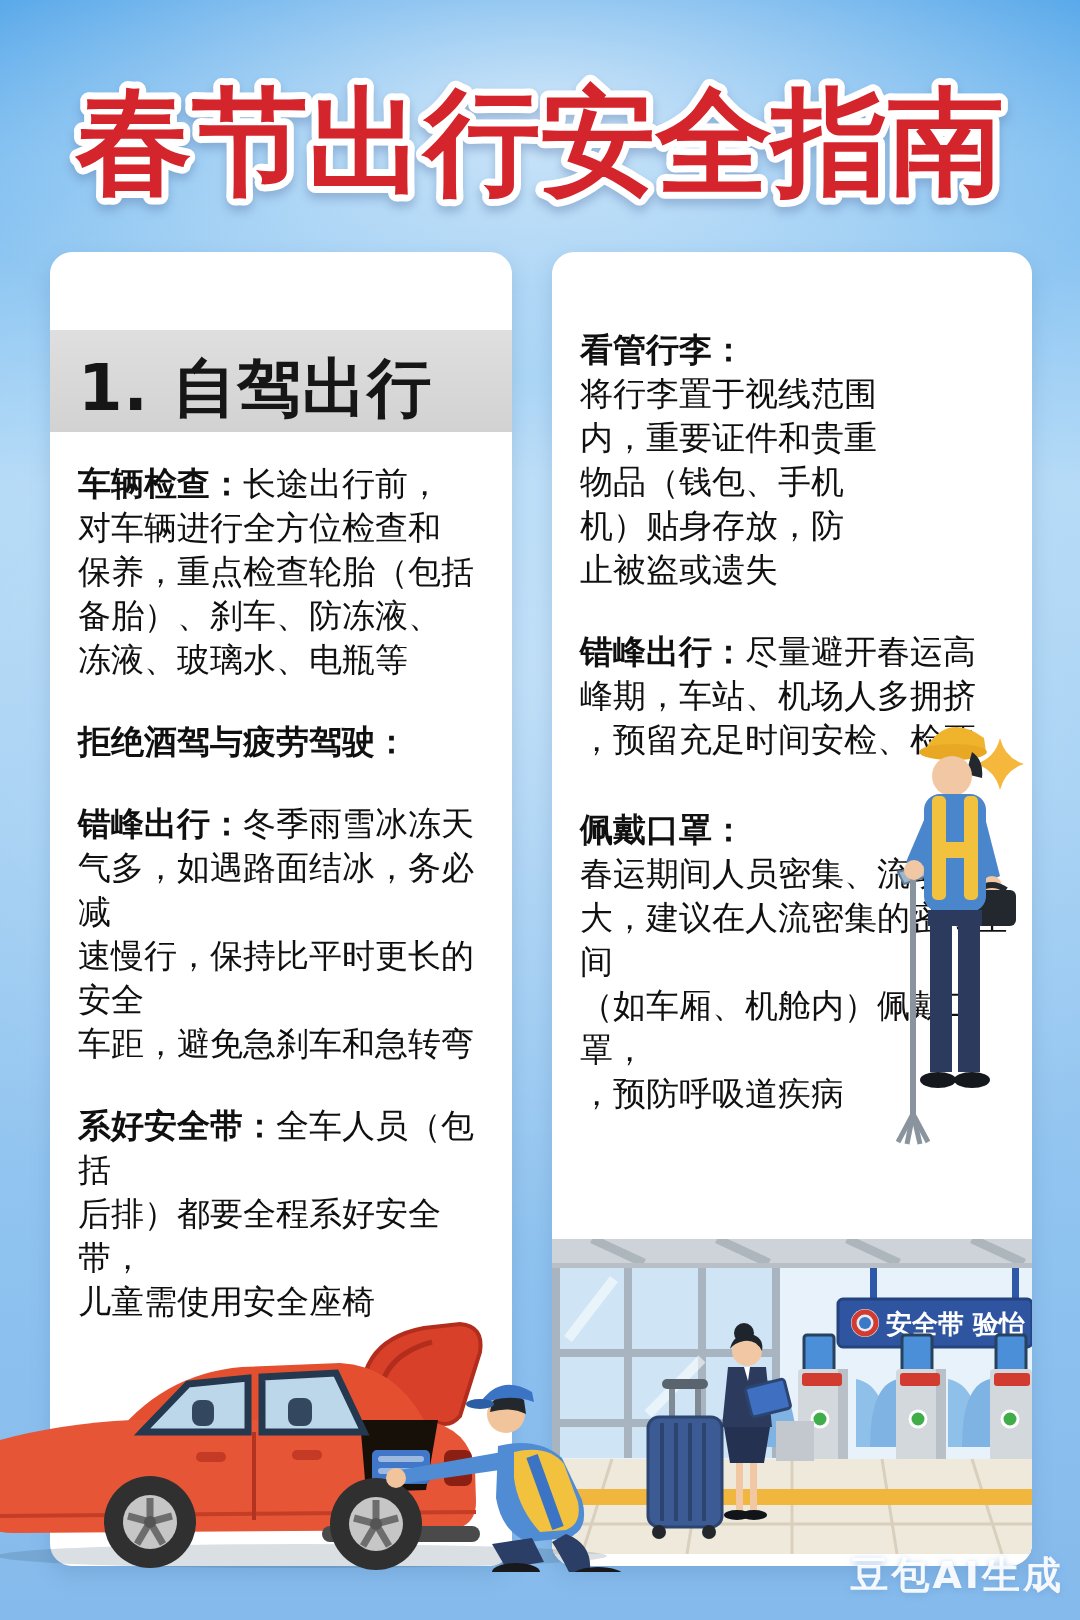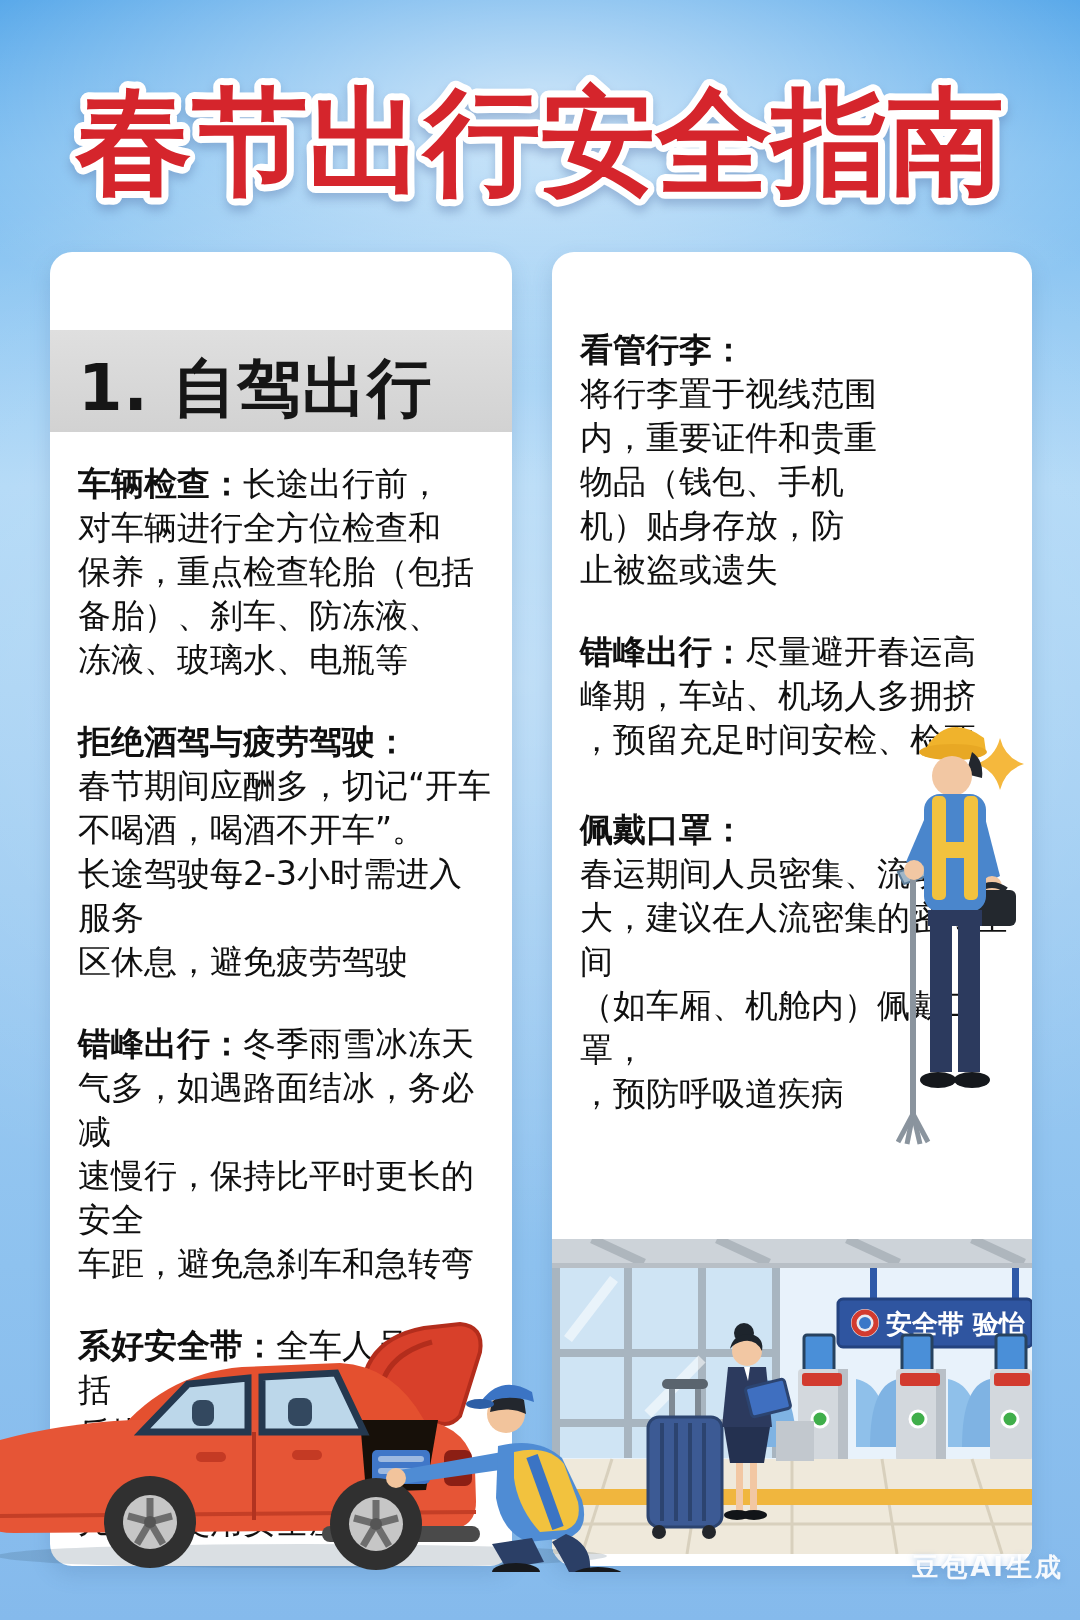--- a/index.html
+++ b/index.html
@@ -32,21 +32,21 @@
   .sec{ font-size:33px; line-height:44px; margin-bottom:38px; white-space:pre-line; }
   .sec b{ font-weight:bold; }
   .sec .blead{ display:block; }
   .narrow{ max-width:345px; }
   .mt-extra{ margin-top:46px; }
   .worker-wrap{ position:absolute; right:4px; top:442px; width:132px; height:462px; }
   .station-wrap{ position:absolute; left:0; bottom:12px; width:480px; height:315px; }
   .car-wrap{ position:absolute; left:-8px; top:1320px; width:656px; height:252px; z-index:5; }
   .watermark{
     position:absolute; right:16px; top:1550px; z-index:9;
-    font-size:26px; font-weight:bold; letter-spacing:3px;
+    font-size:38px; font-weight:bold; letter-spacing:3px;
     color:rgba(255,255,255,0.92);
     text-shadow:0 2px 6px rgba(110,160,215,0.65);
   }
 </style>
 </head>
 <body>
 
 <div class="title-wrap">
   <svg width="1080" height="180" viewBox="0 0 1080 180">
     <text x="540" y="132" text-anchor="middle" font-size="116" font-weight="bold" fill="#d5252c" stroke="#ffffff" stroke-width="14" stroke-linejoin="round" paint-order="stroke">春节出行安全指南</text>
@@ -56,24 +56,21 @@
 <div class="card card-left">
   <div class="band">
     <span>1. 自驾出行</span>
   </div>
   <div class="card-body">
     <p class="sec"><b>车辆检查：</b><span>长途出行前，
 对车辆进行全方位检查和
 保养，重点检查轮胎（包括
 备胎）、刹车、防冻液、
 冻液、玻璃水、电瓶等</span></p>
-    <p class="sec"><b class="blead">拒绝酒驾与疲劳驾驶：</b><span>春节期间应酬多，切记“开车
-不喝酒，喝酒不开车”。
-长途驾驶每2-3小时需进入服务
-区休息，避免疲劳驾驶</span></p>
+    <p class="sec"><b class="blead">拒绝酒驾与疲劳驾驶：</b></p>
     <p class="sec"><b>错峰出行：</b><span>冬季雨雪冰冻天
 气多，如遇路面结冰，务必减
 速慢行，保持比平时更长的安全
 车距，避免急刹车和急转弯</span></p>
     <p class="sec"><b>系好安全带：</b><span>全车人员（包括
 后排）都要全程系好安全带，
 儿童需使用安全座椅</span></p>
   </div>
 </div>
 

